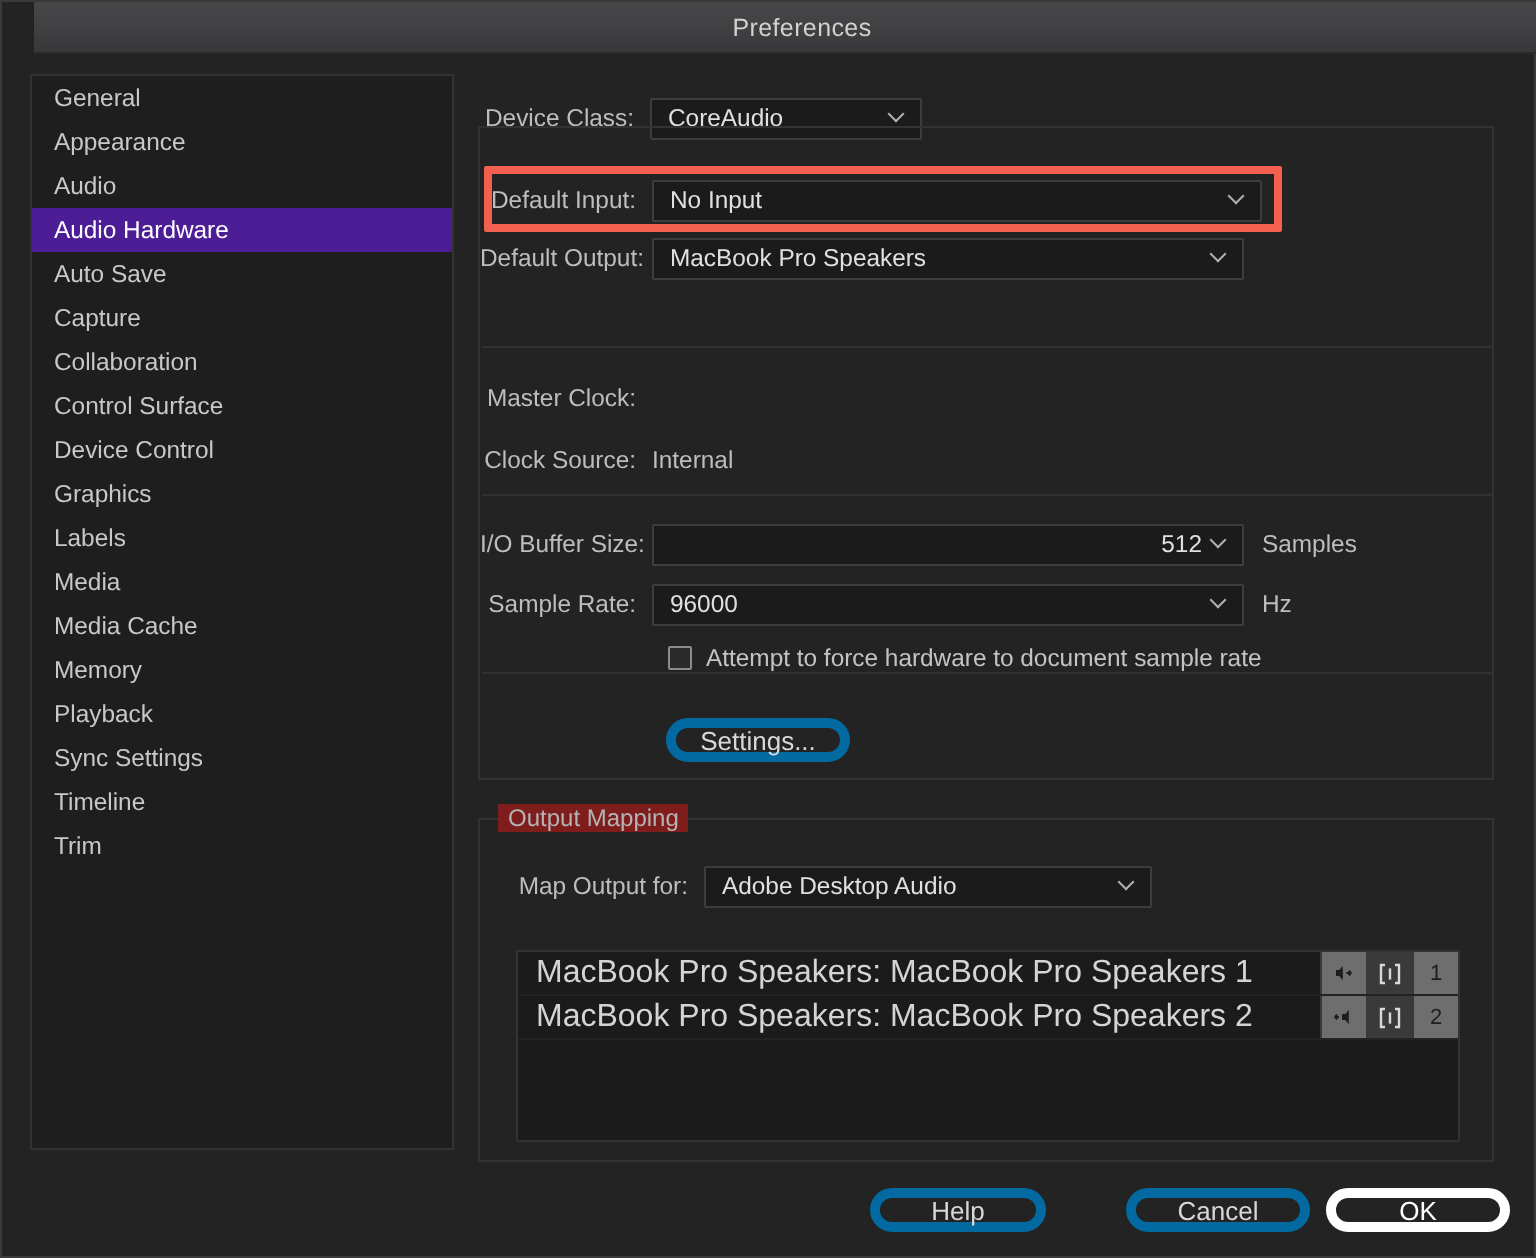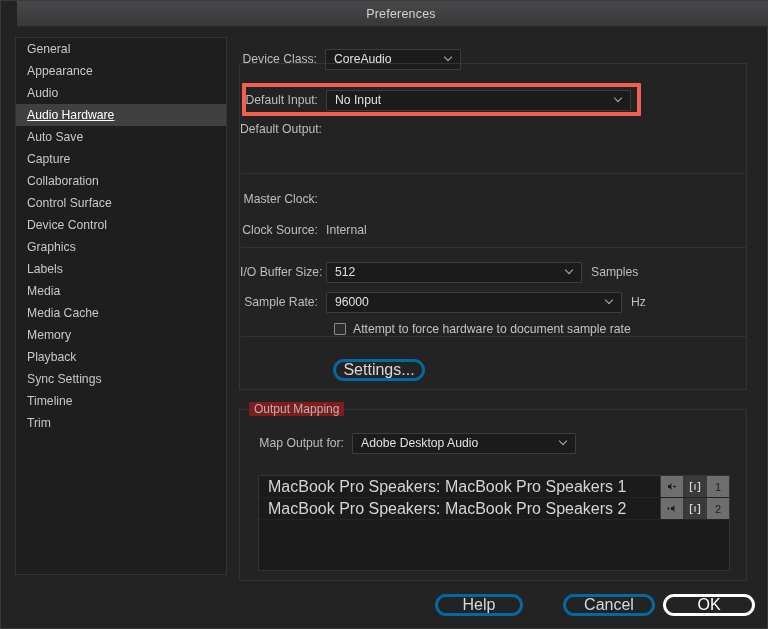--- a/index.html
+++ b/index.html
@@ -55,23 +55,22 @@
   }
   .side-item {
     height: 22px;
     line-height: 22px;
     padding-left: 11px;
     font-size: 12.2px;
     color: #c8c8c8;
     white-space: nowrap;
   }
   .side-item.selected {
-    background: #404040;
+    background: #4c1d95;
     color: #ffffff;
-    text-decoration: underline;
   }
 
   
   #right {
     position: absolute;
     left: 236px; top: 36px;
     width: 518px;
     height: 536px;
   }
 
@@ -187,25 +186,25 @@
     color: #c3c3c3;
     white-space: nowrap;
   }
 
   
   .pill {
     display: inline-flex;
     align-items: center;
     justify-content: center;
     height: 22px;
-    border: 3px solid #0369a1;
+    border: 5px solid #0369a1;
     border-radius: 11px;
     background: transparent;
     color: #d8d8d8;
-    font-size: 16px;
+    font-size: 13px;
     box-sizing: border-box;
     white-space: nowrap;
   }
   .pill.primary {
     border-color: #ffffff;
     color: #ffffff;
   }
 
   #btn-settings {
     position: absolute;
@@ -329,34 +328,38 @@
       <div class="row" style="left:0px; top:26px;">
         <span class="lbl" style="width:78px;">Default Input:</span>
         <div class="combo" style="margin-left:8px; width:305px;">
           <span>No Input</span>
           <span class="chev"></span>
         </div>
       </div>
 
       <div class="row" style="left:0px; top:55px;">
         <span class="lbl" style="width:78px;">Default Output:</span>
+        <div class="combo" style="margin-left:8px; width:296px;">
+          <span>MacBook Pro Speakers</span>
+          <span class="chev"></span>
+        </div>
       </div>
 
       <div class="row" style="left:0px; top:125px;">
         <span class="lbl" style="width:78px;">Master Clock:</span>
       </div>
 
       <div class="row" style="left:0px; top:156px;">
         <span class="lbl" style="width:78px;">Clock Source:</span>
         <span class="value-static" style="margin-left:8px;">Internal</span>
       </div>
 
       <div class="row" style="left:0px; top:198px;">
         <span class="lbl" style="width:78px;">I/O Buffer Size:</span>
-        <div class="combo" style="margin-left:8px; width:256px;">
+        <div class="combo" style="margin-left:8px; width:296px;justify-content:flex-end;">
           <span>512</span>
           <span class="chev"></span>
         </div>
         <span class="unit" style="margin-left:9px;">Samples</span>
       </div>
 
       <div class="row" style="left:0px; top:228px;">
         <span class="lbl" style="width:78px;">Sample Rate:</span>
         <div class="combo" style="margin-left:8px; width:296px;">
           <span>96000</span>

